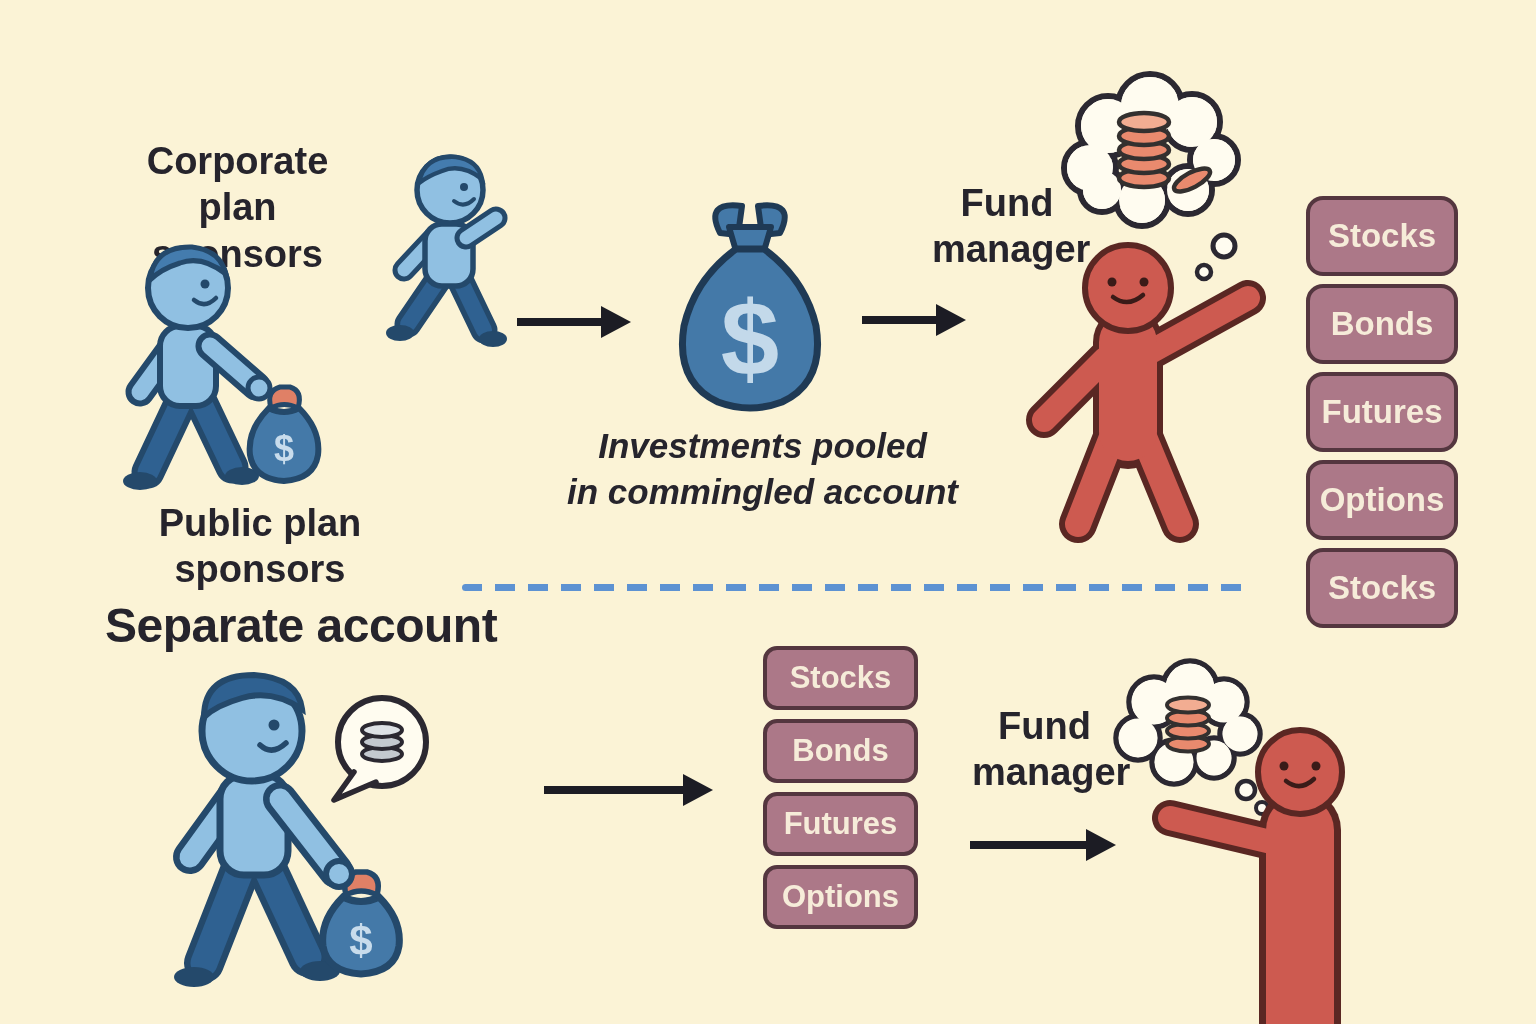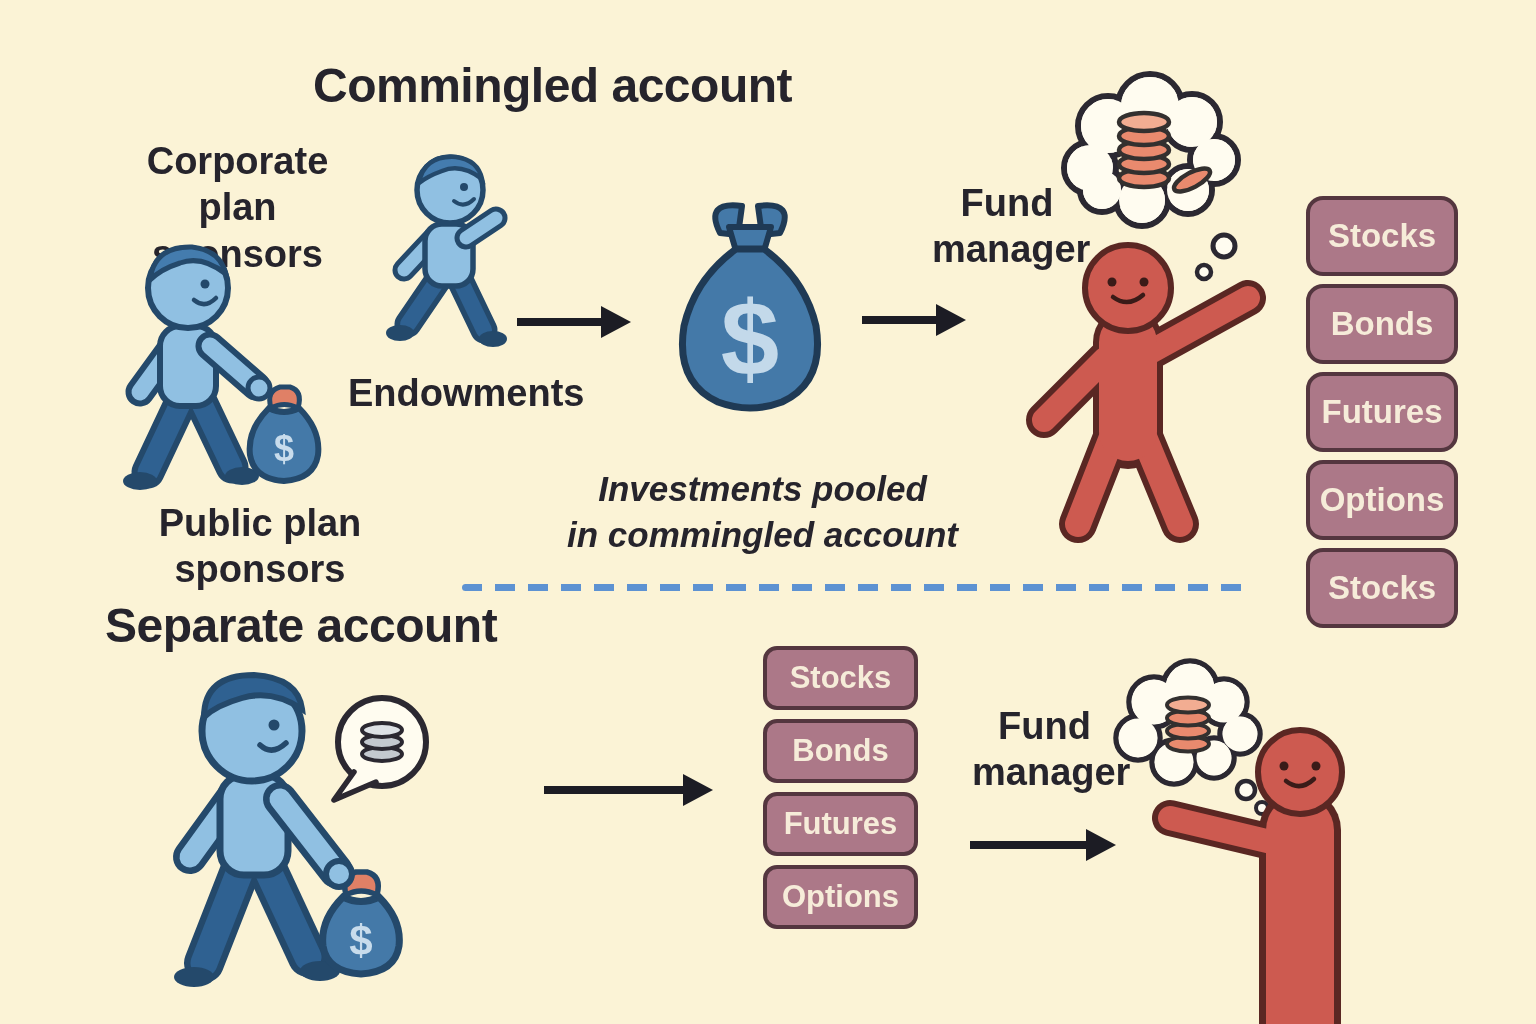--- a/index.html
+++ b/index.html
@@ -55,21 +55,20 @@
     border-radius: 4px;
     background: repeating-linear-gradient(90deg, var(--divider, #5D92D2) 0 20px, transparent 20px 33px);
   }
   svg { display: block; width: 100%; height: 100%; overflow: hidden; }
 </style>
 </head>
 <body>
 
 <div class="canvas">
 
-  <div class="abs title" style="left:280px; top:58px; width:545px; text-align:center;">Commingled account</div>
 
   <div class="abs label" style="left:115px; top:138px; width:245px;">Corporate
 plan sponsors</div>
 
   <div class="abs" style="left:98px; top:238px; width:245px; height:280px;">
     <svg viewBox="0 0 245 280">
       <line x1="74" y1="110" x2="42" y2="154" stroke="#24496B" stroke-width="29" stroke-linecap="round"></line>
       <line x1="74" y1="110" x2="42" y2="154" stroke="#90C0E2" stroke-width="17" stroke-linecap="round"></line>
       <line x1="82" y1="166" x2="50" y2="234" stroke="#24496B" stroke-width="33" stroke-linecap="round"></line>
       <line x1="104" y1="166" x2="134" y2="229" stroke="#24496B" stroke-width="33" stroke-linecap="round"></line>
@@ -108,40 +107,39 @@
       <rect x="57" y="72" width="48" height="62" rx="17" fill="#90C0E2" stroke="#24496B" stroke-width="5.5"></rect>
       <line x1="98" y1="86" x2="128" y2="66" stroke="#24496B" stroke-width="23" stroke-linecap="round"></line>
       <line x1="98" y1="86" x2="128" y2="66" stroke="#90C0E2" stroke-width="13" stroke-linecap="round"></line>
       <circle cx="82" cy="38" r="33" fill="#90C0E2" stroke="#24496B" stroke-width="5.5"></circle>
       <path d="M51 31 Q56 3 88 5 Q110 8 114 27 Q93 11 74 19 Q60 24 51 31 Z" fill="#447CAE" stroke="#24496B" stroke-width="4.5"></path>
       <circle cx="96" cy="35" r="4" fill="#24496B"></circle>
       <path d="M86 49 Q96 57 106 47" fill="none" stroke="#24496B" stroke-width="4" stroke-linecap="round"></path>
     </svg>
   </div>
 
-  <div class="abs label" style="left:348px; top:370px; width:205px;">Endowments</div>
 
   <div class="abs" style="left:513px; top:300px; width:120px; height:44px;">
     <svg viewBox="0 0 120 44">
       <line x1="4" y1="22" x2="92" y2="22" stroke="#1C1C24" stroke-width="8"></line>
       <polygon points="88,6 118,22 88,38" fill="#1C1C24"></polygon>
     </svg>
   </div>
 
   <div class="abs" style="left:650px; top:193px; width:200px; height:240px;">
     <svg viewBox="0 0 200 240">
       <path d="M70 40 Q54 8 92 13 L88 42 Z" fill="#4479A8" stroke="#1F3A55" stroke-width="6" stroke-linejoin="round"></path>
       <path d="M130 40 Q146 8 108 13 L112 42 Z" fill="#4479A8" stroke="#1F3A55" stroke-width="6" stroke-linejoin="round"></path>
       <path d="M79 34 L121 34 L114 58 L86 58 Z" fill="#4479A8" stroke="#1F3A55" stroke-width="6" stroke-linejoin="round"></path>
       <path d="M86 56 Q45 86 34 133 Q25 189 68 209 Q100 221 132 209 Q175 189 166 133 Q155 86 114 56 Z" fill="#4479A8" stroke="#1F3A55" stroke-width="7"></path>
       <text x="100" y="182" font-size="105" font-weight="bold" fill="#C3D9EA" text-anchor="middle">$</text>
     </svg>
   </div>
 
-  <div class="abs caption" style="left:530px; top:466px; width:465px;">Investments pooled
+  <div class="abs caption" style="left:530px; top:423px; width:465px;">Investments pooled
 in commingled account</div>
 
   <div class="abs" style="left:858px; top:298px; width:110px; height:44px;">
     <svg viewBox="0 0 110 44">
       <line x1="4" y1="22" x2="82" y2="22" stroke="#1C1C24" stroke-width="8"></line>
       <polygon points="78,6 108,22 78,38" fill="#1C1C24"></polygon>
     </svg>
   </div>
 
   <div class="abs label" style="left:932px; top:180px; width:150px;">Fund

